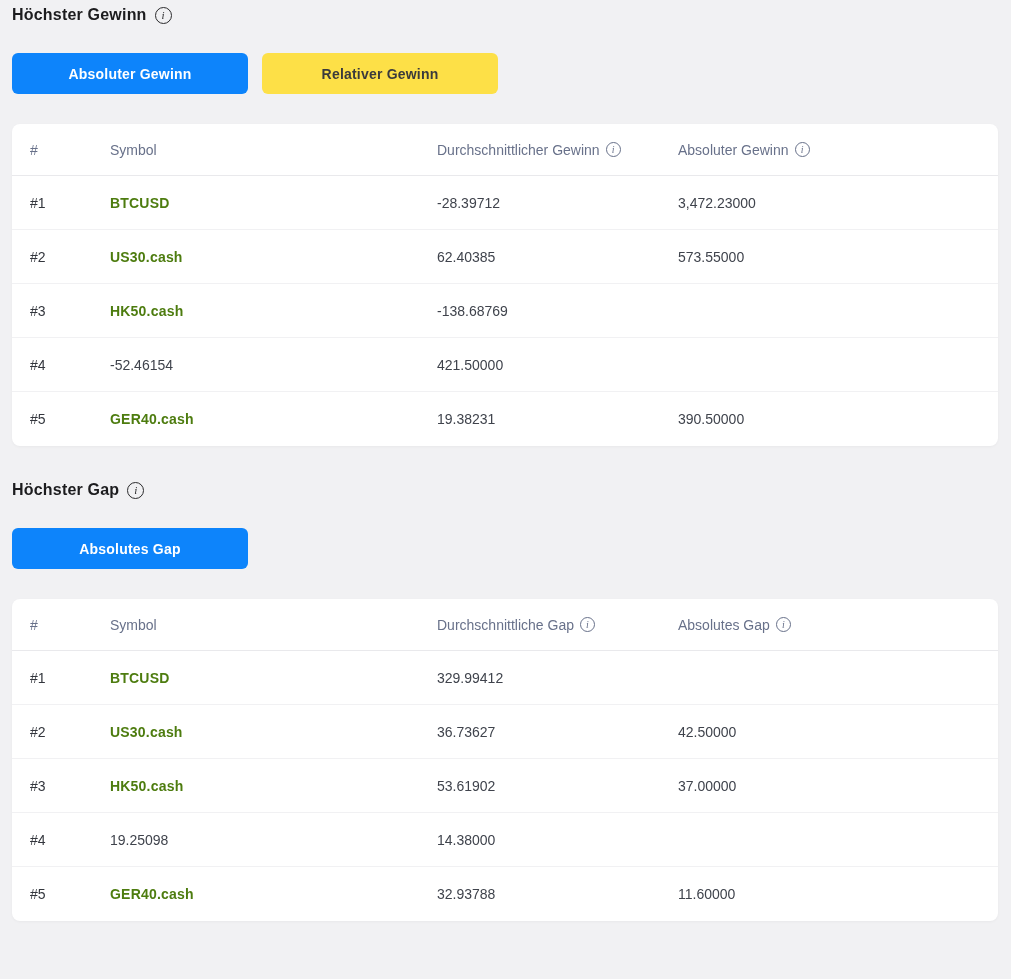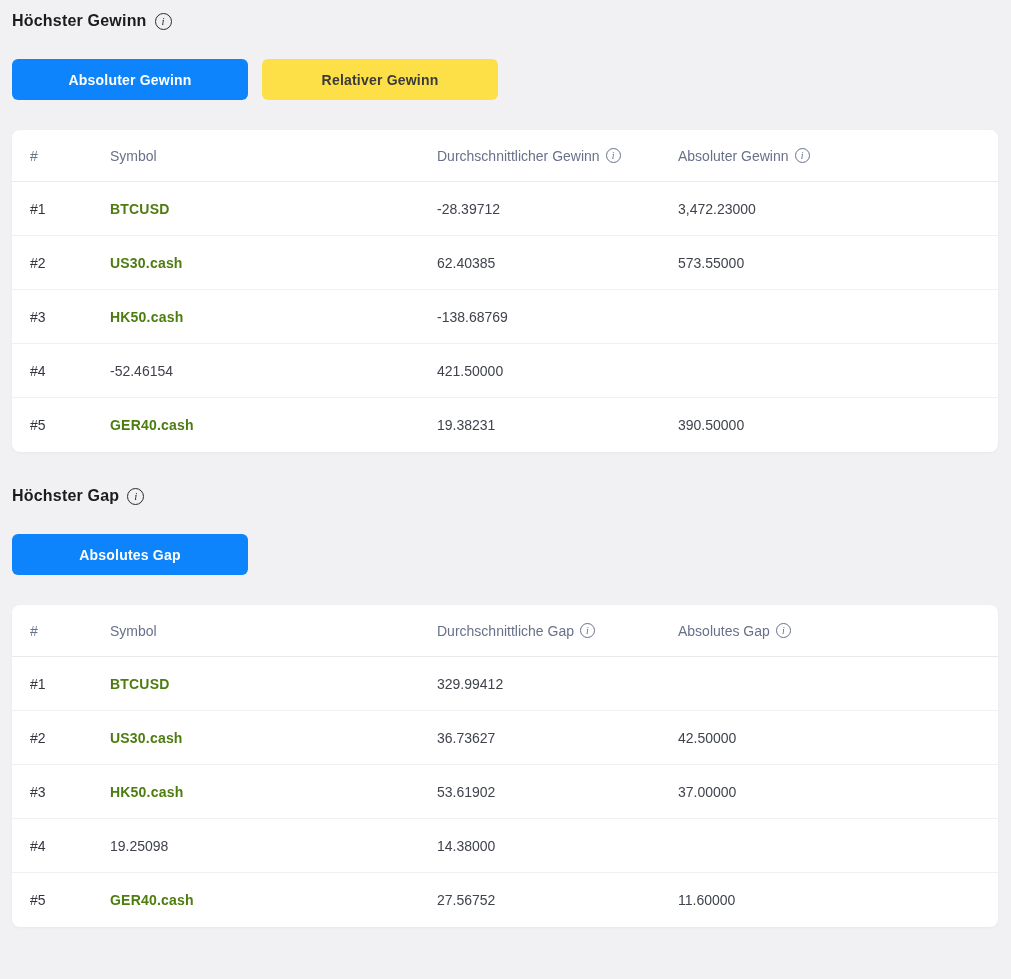--- a/index.html
+++ b/index.html
@@ -4,21 +4,21 @@
 <style>
   * { margin: 0; padding: 0; box-sizing: border-box; }
   html, body {
     width: 1011px;
     height: 979px;
     background: #f1f1f3;
     font-family: "Liberation Sans", "DejaVu Sans", sans-serif;
     overflow: hidden;
   }
   .page {
-    padding: 10px 13px 0 12px;
+    padding: 4px 13px 0 12px;
   }
   .section-title {
     display: flex;
     align-items: center;
     gap: 8px;
     font-size: 16px;
     font-weight: 700;
     color: #1c1c1e;
     letter-spacing: 0.2px;
     margin-top: 2px;
@@ -224,19 +224,19 @@
         <div class="td">37.00000</div>
       </div>
       <div class="trow tbody">
         <div class="td rank">#4</div>
         <div class="td">19.25098</div>
         <div class="td">14.38000</div>
       </div>
       <div class="trow tbody">
         <div class="td rank">#5</div>
         <div class="td symbol">GER40.cash</div>
-        <div class="td">27.56752</div>
+        <div class="td">32.93788</div>
         <div class="td">11.60000</div>
       </div>
     </div>
   </div>
 
 </div>
 
 </body></html>

